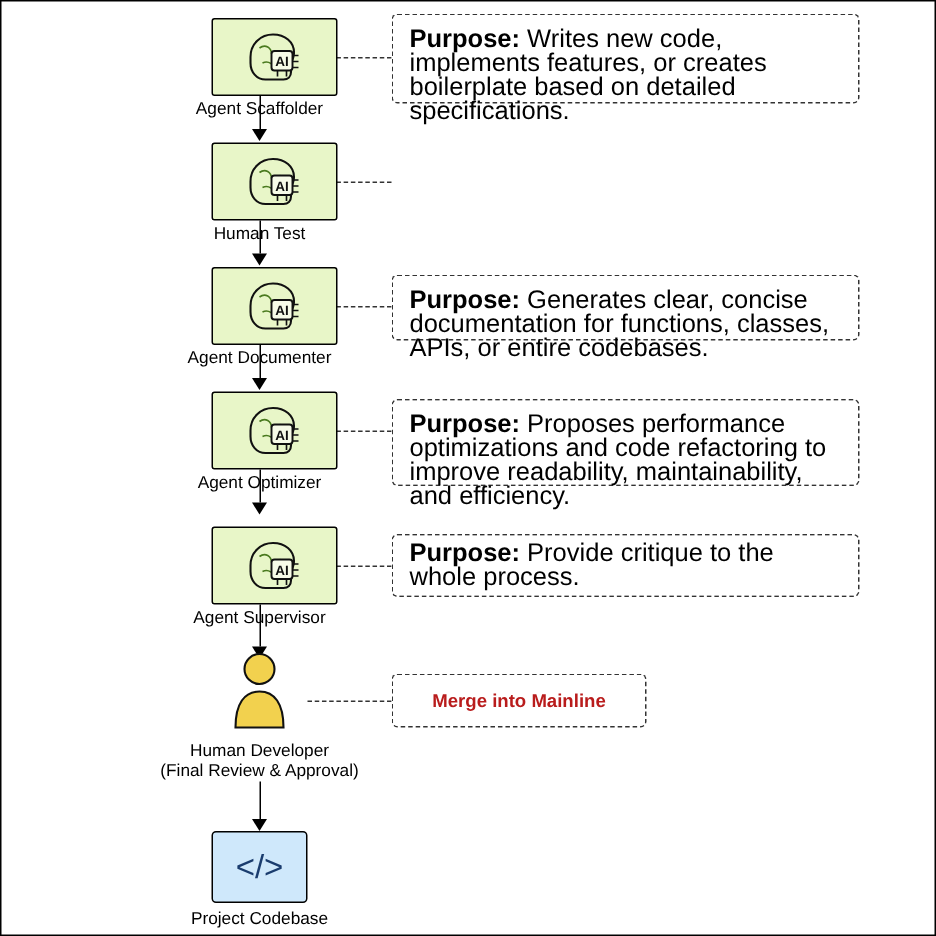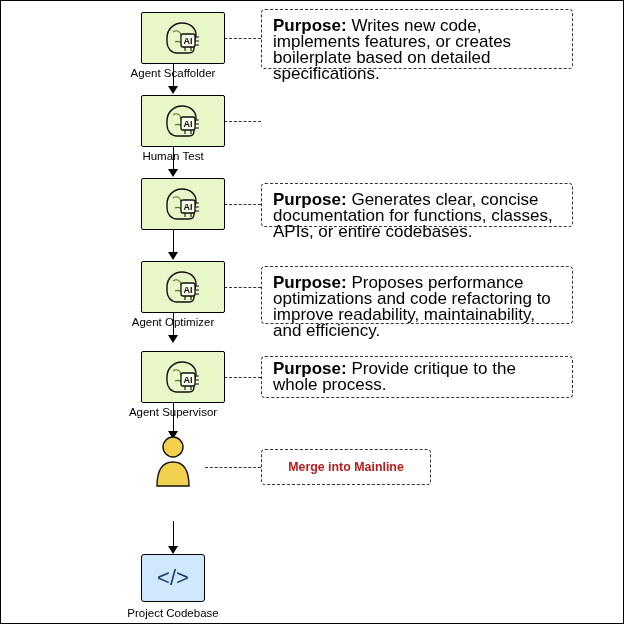--- a/index.html
+++ b/index.html
@@ -188,20 +188,21 @@
     <span>
       <svg width="44" height="36" viewBox="0 0 44 36">
         <path d="M6 18 C6 9, 13 3, 21 3 C29 3, 35 8, 35 15 C35 18, 34 20, 33 22 L33 28 C33 31, 31 33, 28 33 L16 33 C10 33, 6 28, 6 22 Z" fill="none" stroke="#111" stroke-width="1.4"></path>
         <path d="M12 12 C16 9, 20 12, 20 16 M14 22 C18 20, 22 23, 22 27 M20 16 L26 14 M22 27 L28 25" fill="none" stroke="#4a7a1f" stroke-width="1.1"></path>
         <rect x="20" y="14" width="14" height="13" rx="2" fill="#f7fbe8" stroke="#111" stroke-width="1.3"></rect>
         <text x="27" y="24" font-family="Liberation Sans, sans-serif" font-size="9" font-weight="bold" fill="#111" text-anchor="middle">AI</text>
         <path d="M34 17 L38 17 M34 21 L38 21 M34 25 L38 25 M24 27 L24 31 M30 27 L30 31" fill="none" stroke="#111" stroke-width="1.1"></path>
       </svg>
     </span>
   </div>
+  <div class="node-label" style="left:62px; top:232px;">Agent Documenter</div>
 
   <div class="purpose" style="left:260px; top:182px; width:312px; height:44px;">
     <span class="lead">Purpose:</span><span> Generates clear, concise documentation for functions, classes, APIs, or entire codebases.</span>
   </div>
 
   <div class="node" style="left:140px; top:260px;">
     <span>
       <svg width="44" height="36" viewBox="0 0 44 36">
         <path d="M6 18 C6 9, 13 3, 21 3 C29 3, 35 8, 35 15 C35 18, 34 20, 33 22 L33 28 C33 31, 31 33, 28 33 L16 33 C10 33, 6 28, 6 22 Z" fill="none" stroke="#111" stroke-width="1.4"></path>
         <path d="M12 12 C16 9, 20 12, 20 16 M14 22 C18 20, 22 23, 22 27 M20 16 L26 14 M22 27 L28 25" fill="none" stroke="#4a7a1f" stroke-width="1.1"></path>
@@ -237,20 +238,22 @@
   </div>
 
   <div class="human" style="left:140px; top:437px;">
     <span>
       <svg width="48" height="56" viewBox="0 0 48 56">
         <circle cx="24" cy="13" r="10" fill="#f2d14e" stroke="#111" stroke-width="1.4"></circle>
         <path d="M8 52 C8 36, 14 28, 24 28 C34 28, 40 36, 40 52 Z" fill="#f2d14e" stroke="#111" stroke-width="1.4"></path>
       </svg>
     </span>
   </div>
+  <div class="node-label" style="left:62px; top:494px;">Human Developer
+(Final Review &amp; Approval)</div>
 
   <div class="merge" style="left:260px; top:448px; width:170px; height:36px; display:flex; align-items:center; justify-content:center;">
     <span>Merge into Mainline</span>
   </div>
 
   <div class="codebase" style="left:140px; top:553px;">
     <span>&lt;/&gt;</span>
   </div>
   <div class="node-label" style="left:62px; top:606px;">Project Codebase</div>
 

